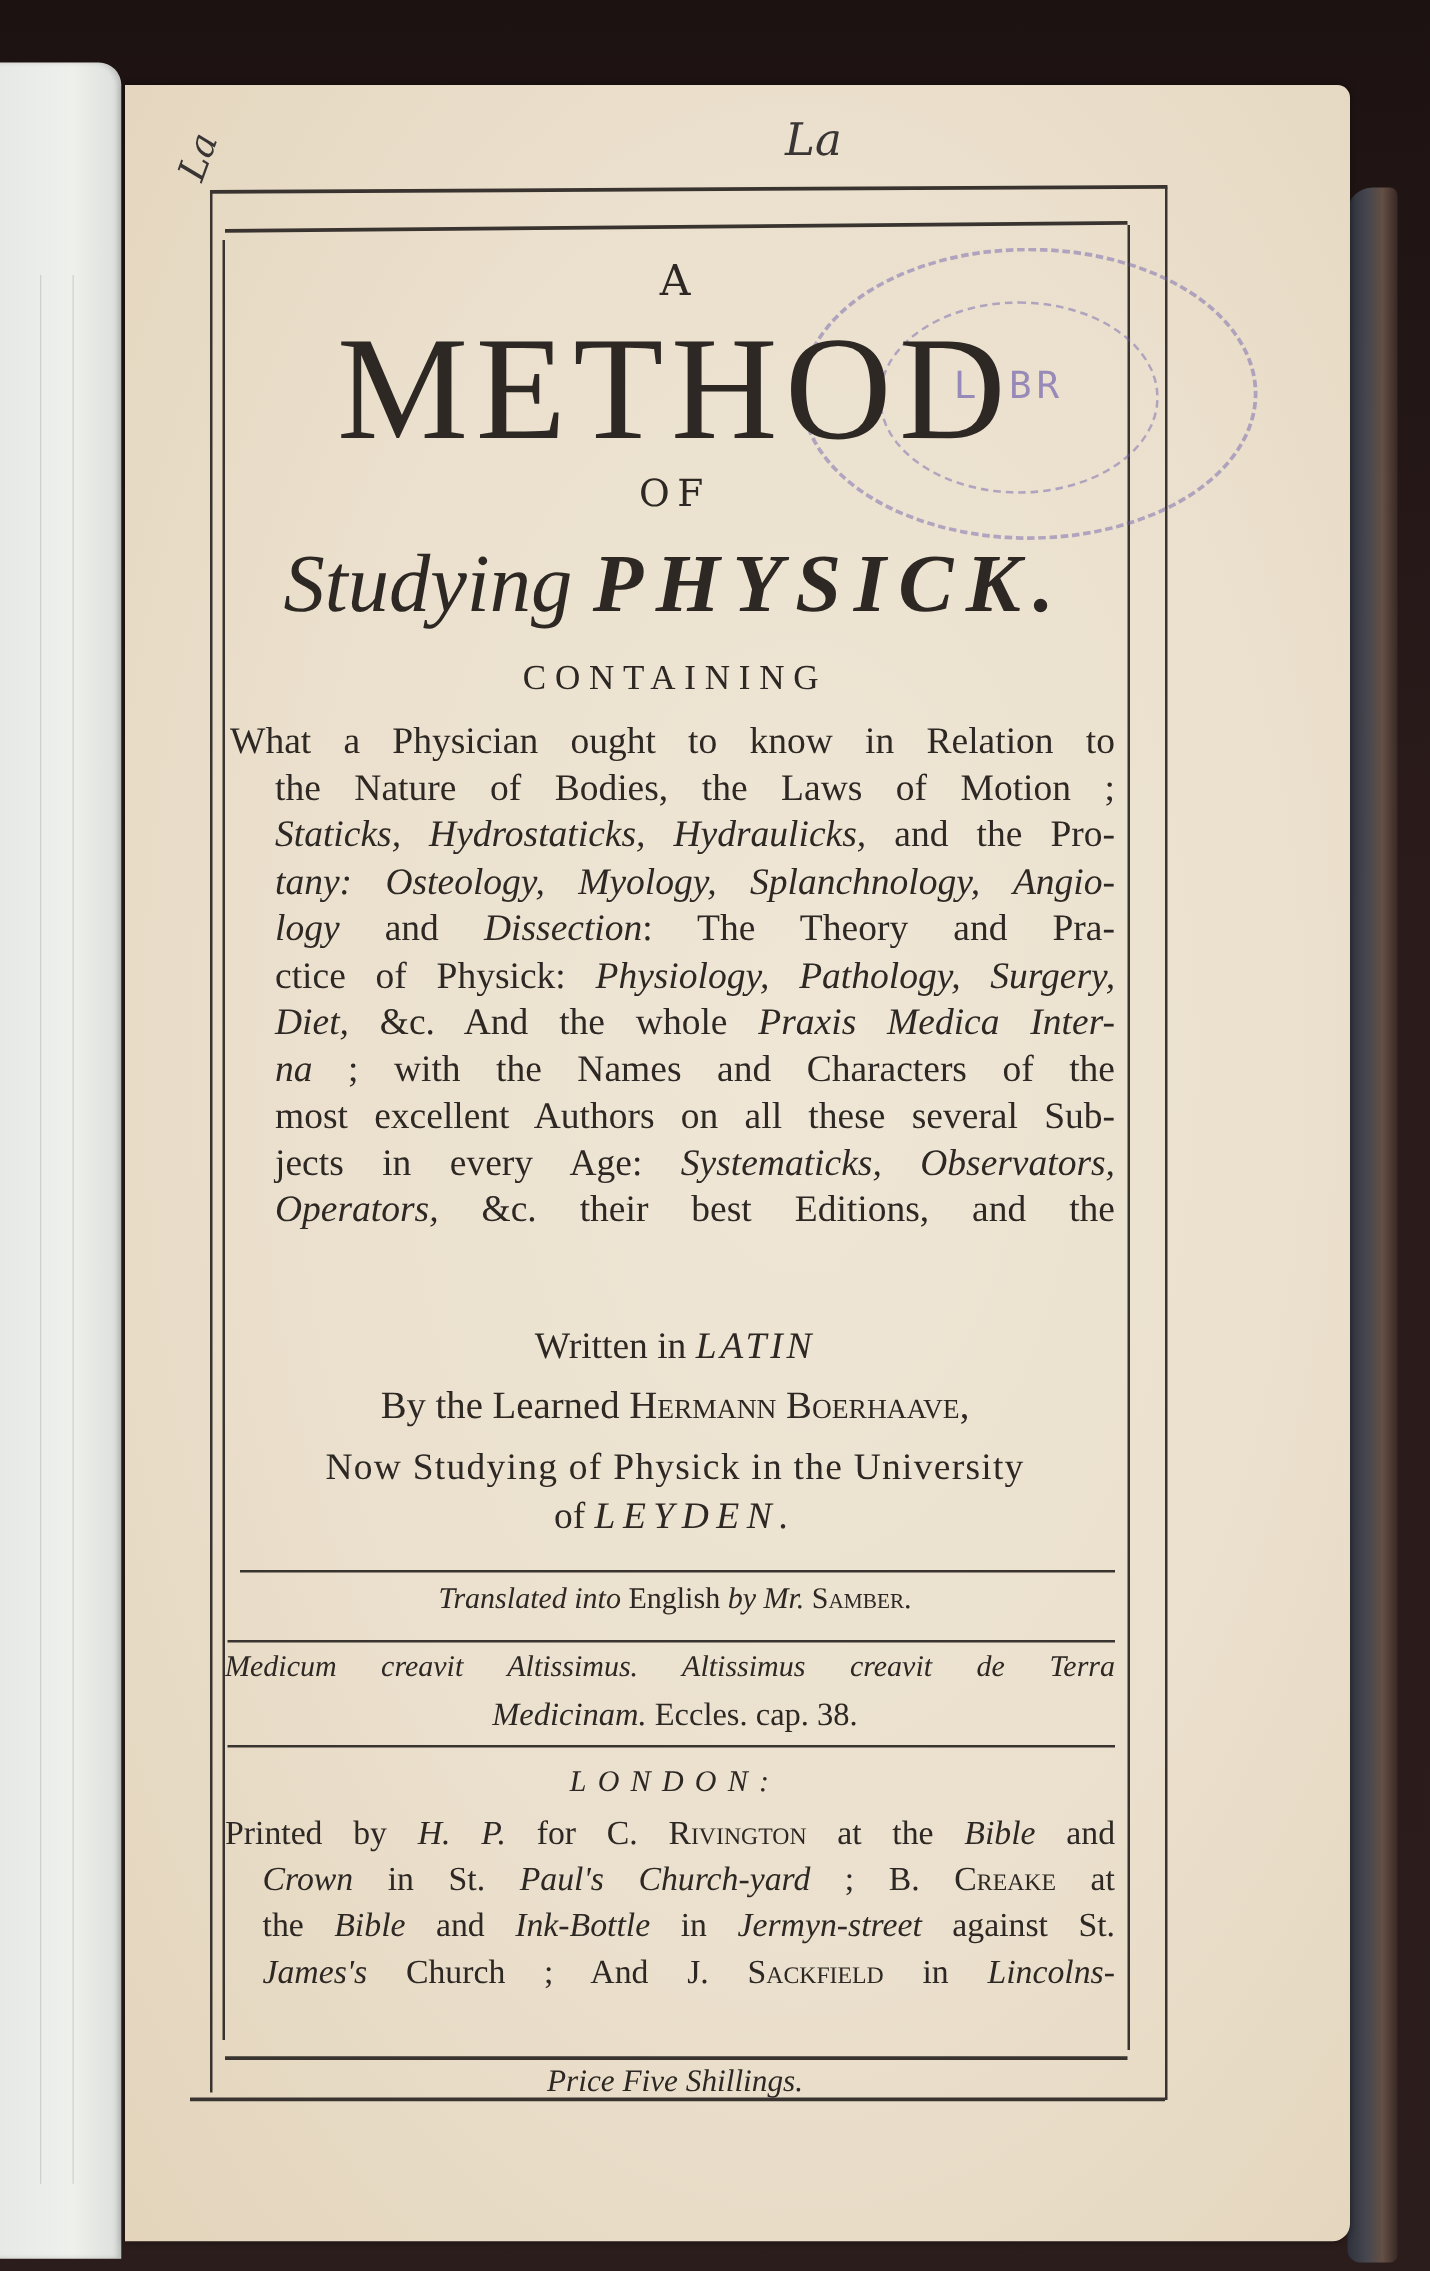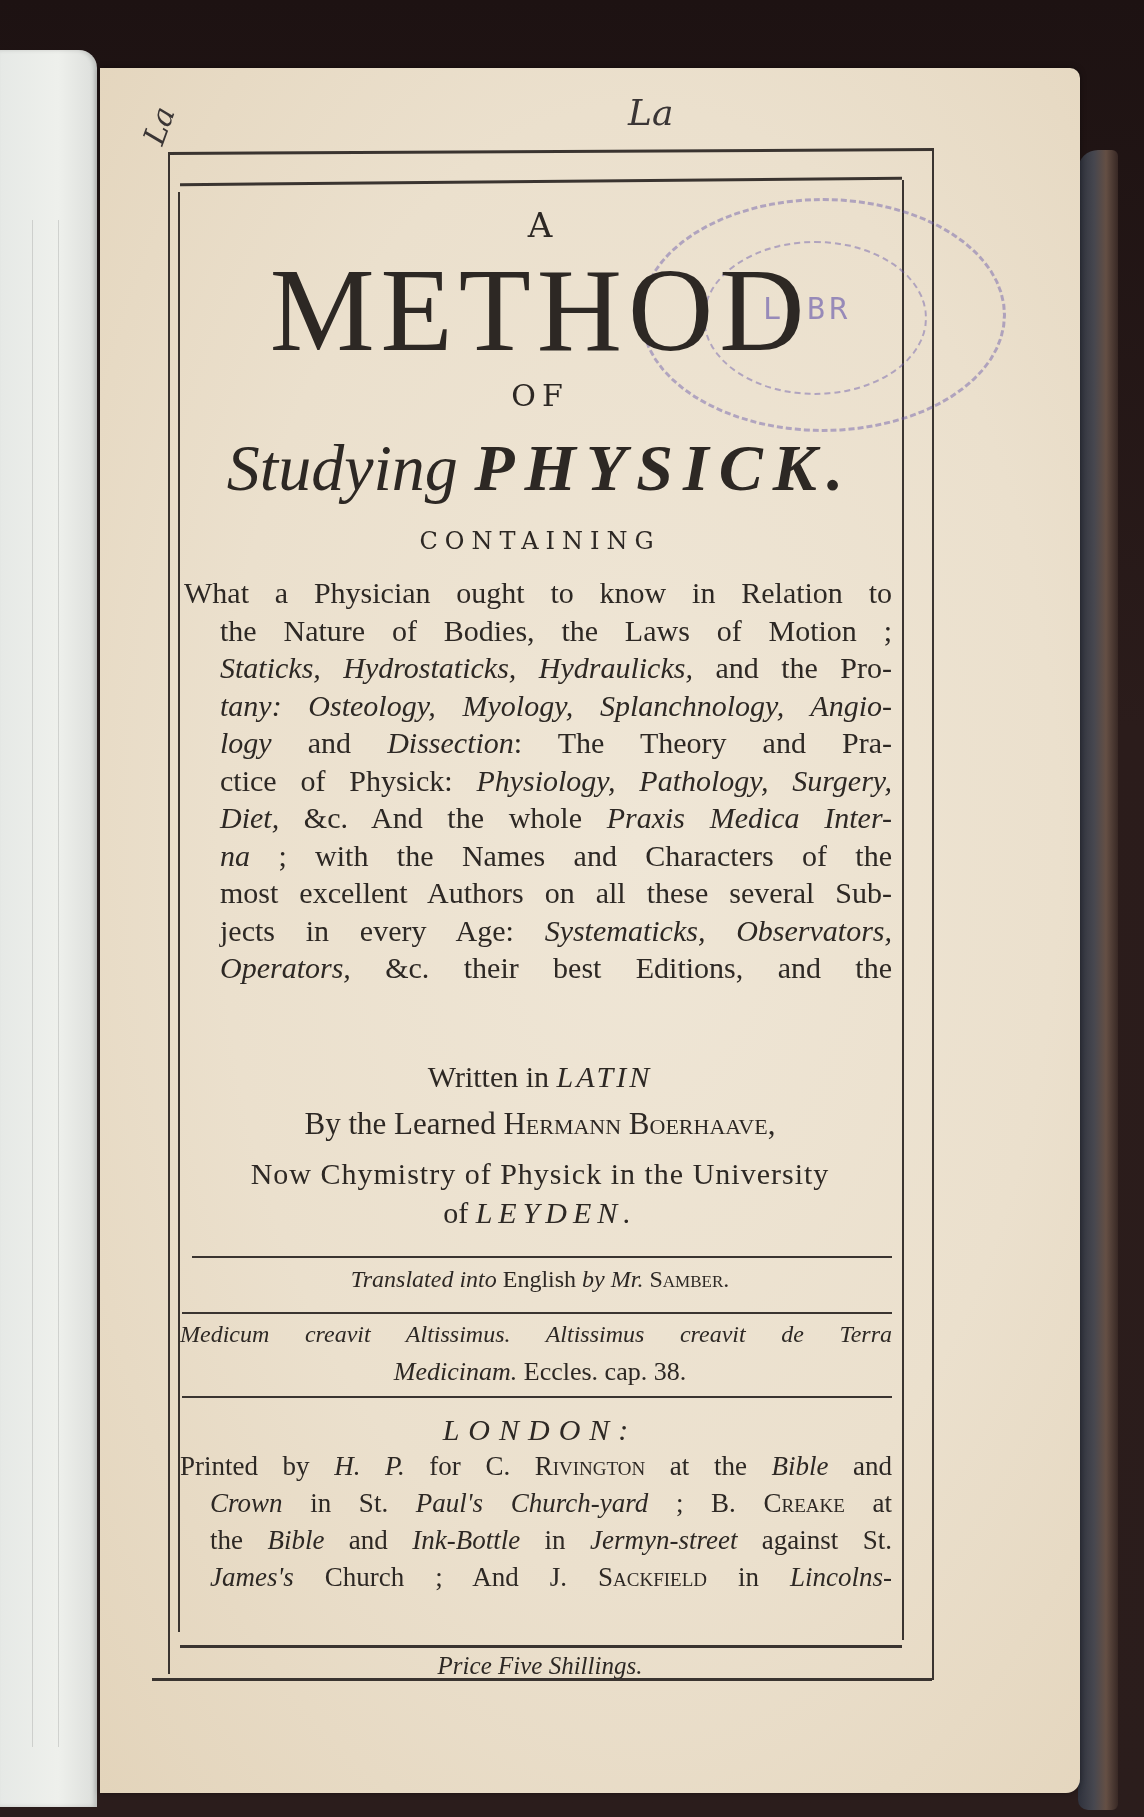--- a/index.html
+++ b/index.html
@@ -60,42 +60,42 @@
     letter-spacing: 4px;
   }
 
   .t { position: absolute; left: 180px; width: 720px; text-align: center; color: #2d2824; white-space: nowrap; }
   .t-a { top: 205px; font-size: 34px; }
   .t-method { top: 252px; font-size: 118px; letter-spacing: 6px; line-height: 1; font-family: "Liberation Serif", serif; }
   .t-of { top: 378px; font-size: 30px; letter-spacing: 6px; }
   .t-studying { top: 435px; font-size: 66px; line-height: 1; font-family: "Liberation Serif", serif; }
   .t-studying .it { font-style: italic; }
   .t-studying .caps { font-style: italic; font-weight: bold; letter-spacing: 10px; }
-  .t-containing { top: 527px; font-size: 24px; letter-spacing: 7px; }
+  .t-containing { top: 527px; font-size: 28px; letter-spacing: 7px; font-family: Liberation Serif, serif; }
 
   .body-block {
     position: absolute; left: 192px; width: 700px; top: 574px;
     font-family: "Liberation Serif", serif; font-size: 30px; line-height: 37.5px;
     color: #2d2824;
   }
   .body-block .ln { display: block; white-space: nowrap; text-align: justify; text-align-last: justify; }
   .body-block .ln.first { margin-left: -8px; }
   .body-block .ln.indent { padding-left: 28px; }
   .body-block .ln.last { text-align-last: left; }
   .it { font-style: italic; }
   .sc { font-variant: small-caps; }
 
   .t-latin { top: 1060px; font-size: 30px; font-family: "Liberation Serif", serif; }
   .t-by { top: 1106px; font-size: 31px; font-family: "Liberation Serif", serif; }
   .t-prof { top: 1157px; font-size: 30px; font-family: "Liberation Serif", serif; letter-spacing: 1px; }
   .t-leyden { top: 1196px; font-size: 30px; font-family: "Liberation Serif", serif; }
   .t-trans { top: 1266px; font-size: 24px; font-family: "Liberation Serif", serif; }
   .t-motto1 { top: 1321px; font-size: 24px; font-family: "Liberation Serif", serif; text-align: justify; text-align-last: justify; left: 180px; width: 712px; }
   .t-motto2 { top: 1357px; font-size: 26px; font-family: "Liberation Serif", serif; }
-  .t-london { top: 1413px; font-size: 30px; font-family: "Liberation Serif", serif; letter-spacing: 9px; }
+  .t-london { top: 1413px; font-size: 24px; font-family: "Liberation Serif", serif; letter-spacing: 9px; }
 
   .imprint {
     position: absolute; left: 180px; width: 712px; top: 1448px;
     font-family: "Liberation Serif", serif; font-size: 27px; line-height: 37px; color: #2d2824;
   }
   .imprint .ln { display: block; white-space: nowrap; text-align: justify; text-align-last: justify; }
   .imprint .ln.indent { padding-left: 30px; }
   .imprint .ln.last { text-align-last: left; }
 
   .t-price { top: 1652px; font-size: 25px; font-family: "Liberation Serif", serif; font-style: italic; left: 160px; width: 760px; }
@@ -156,21 +156,21 @@
     <span class="ln indent"><span>jects in every Age: </span><span class="it">Systematicks, Observators,</span></span>
     <span class="ln indent"><span class="it">Operators,</span><span> &amp;c. their best Editions, and the</span></span>
   </div>
 
 <div class="t t-latin">
   <span>Written in </span><span class="it" style="letter-spacing:3px;">LATIN</span>
 </div>
 <div class="t t-by">
   <span>By the Learned </span><span class="sc">Hermann Boerhaave</span><span>,</span>
 </div>
-<div class="t t-prof">Now Chymistry of Physick in the University</div>
+<div class="t t-prof">Now Studying of Physick in the University</div>
 <div class="t t-leyden">
   <span>of </span><span class="it" style="letter-spacing:6px;">LEYDEN.</span>
 </div>
 
 <div class="t t-trans">
   <span class="it">Translated into</span><span> English </span><span class="it">by Mr. </span><span class="sc">Samber</span><span>.</span>
 </div>
 
 <div class="t t-motto1 it">Medicum creavit Altissimus.  Altissimus creavit de Terra</div>
 <div class="t t-motto2">

